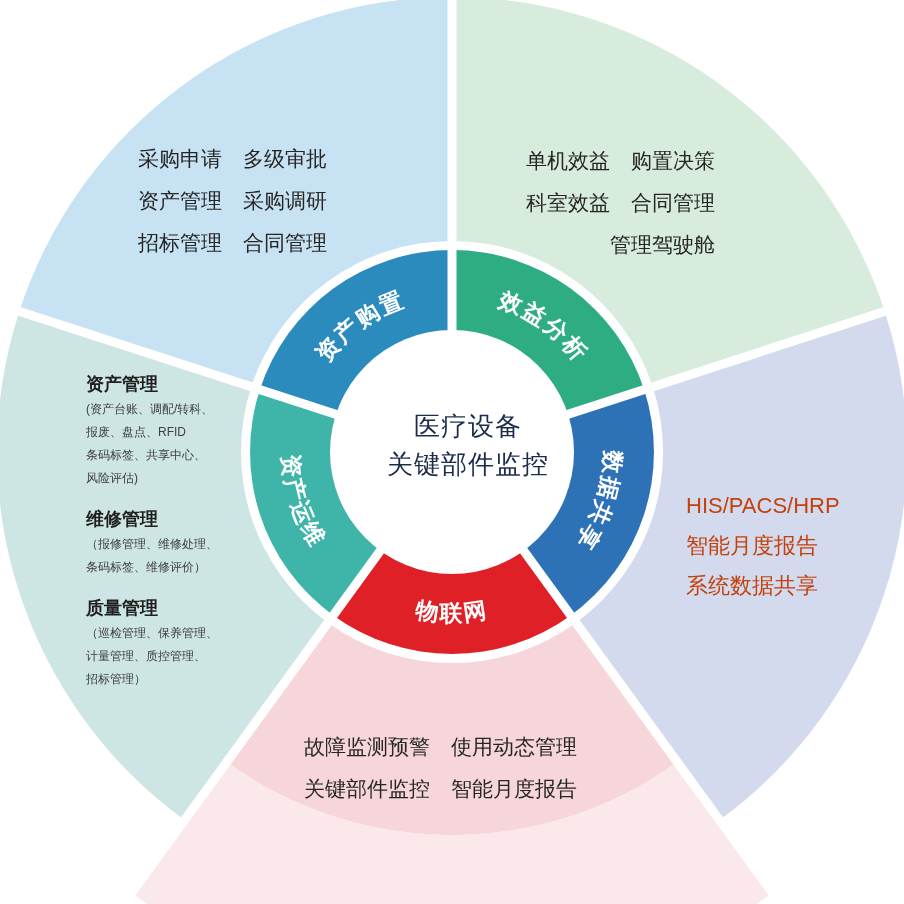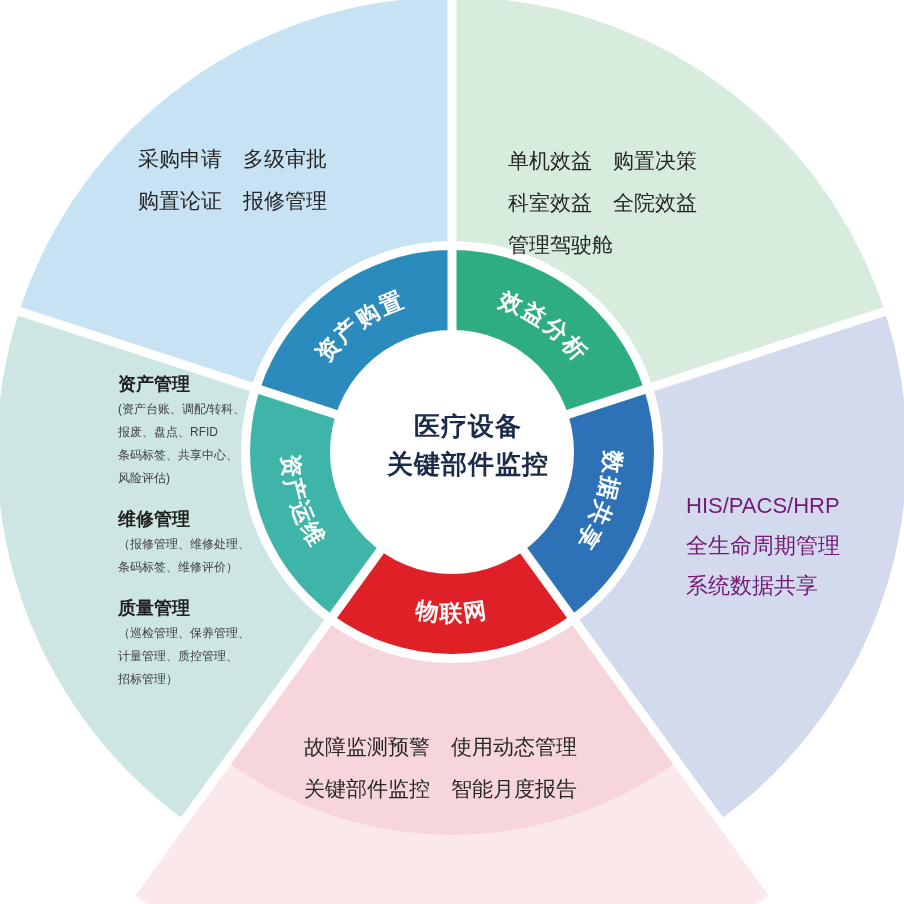--- a/index.html
+++ b/index.html
@@ -4,25 +4,25 @@
 <style>
   html,body{margin:0;padding:0;background:#ffffff;}
   .stage{
     position:relative;width:904px;height:904px;background:#ffffff;overflow:hidden;
     font-family:"Liberation Sans","DejaVu Sans",sans-serif;
   }
   .stage svg{position:absolute;left:0;top:0;}
   .ring-label{font-size:23px;font-weight:bold;letter-spacing:2px;fill:#ffffff;}
   .center-title{
     position:absolute;left:332px;top:407px;width:272px;text-align:center;
-    font-weight:bold;color:#1b2b4a;font-size:26px;line-height:38px;letter-spacing:1px;
+    font-weight:normal;color:#1b2b4a;font-size:26px;line-height:38px;letter-spacing:1px;
   }
   .panel{position:absolute;color:#262626;}
   .big-line{font-size:21px;line-height:42px;color:#262626;white-space:nowrap;}
-  #panel-data .big-line{font-size:22px;line-height:40px;color:#701a75;}
+  #panel-data .big-line{font-size:22px;line-height:40px;color:#c2410c;}
   .op-group{margin-bottom:15px;}
   .op-title{font-size:18px;font-weight:bold;color:#1f1f1f;line-height:28px;}
   .op-line{font-size:12px;color:#404040;line-height:23px;white-space:nowrap;}
 </style>
 </head>
 <body>
 
 <div class="stage">
 
   <svg width="904" height="904" viewBox="0 0 904 904">
@@ -74,41 +74,42 @@
     </text>
   </svg>
 
   <div class="center-title">
     <div>医疗设备</div>
     <div>关键部件监控</div>
   </div>
 
   <div class="panel" id="panel-purchase" style="left:138px;top:138px;">
     <div class="big-line">采购申请　多级审批</div>
-    <div class="big-line">购置论证　报修管理</div>
+    <div class="big-line">资产管理　采购调研</div>
+    <div class="big-line">招标管理　合同管理</div>
   </div>
 
-  <div class="panel" id="panel-benefit" style="left:508px;top:140px;">
+  <div class="panel" id="panel-benefit" style="left:526px;top:140px;text-align:right;">
     <div class="big-line">单机效益　购置决策</div>
-    <div class="big-line">科室效益　全院效益</div>
+    <div class="big-line">科室效益　合同管理</div>
     <div class="big-line">管理驾驶舱</div>
   </div>
 
   <div class="panel" id="panel-data" style="left:686px;top:486px;">
     <div class="big-line">HIS/PACS/HRP</div>
-    <div class="big-line">全生命周期管理</div>
+    <div class="big-line">智能月度报告</div>
     <div class="big-line">系统数据共享</div>
   </div>
 
   <div class="panel" id="panel-iot" style="left:304px;top:726px;">
     <div class="big-line">故障监测预警　使用动态管理</div>
     <div class="big-line">关键部件监控　智能月度报告</div>
   </div>
 
-  <div class="panel" id="panel-operation" style="left:86px;top:370px;margin-left:32px;">
+  <div class="panel" id="panel-operation" style="left:86px;top:370px;">
     <div class="op-group">
       <div class="op-title">资产管理</div>
       <div class="op-line">(资产台账、调配/转科、</div>
       <div class="op-line">报废、盘点、RFID</div>
       <div class="op-line">条码标签、共享中心、</div>
       <div class="op-line">风险评估)</div>
     </div>
     <div class="op-group">
       <div class="op-title">维修管理</div>
       <div class="op-line">（报修管理、维修处理、</div>

